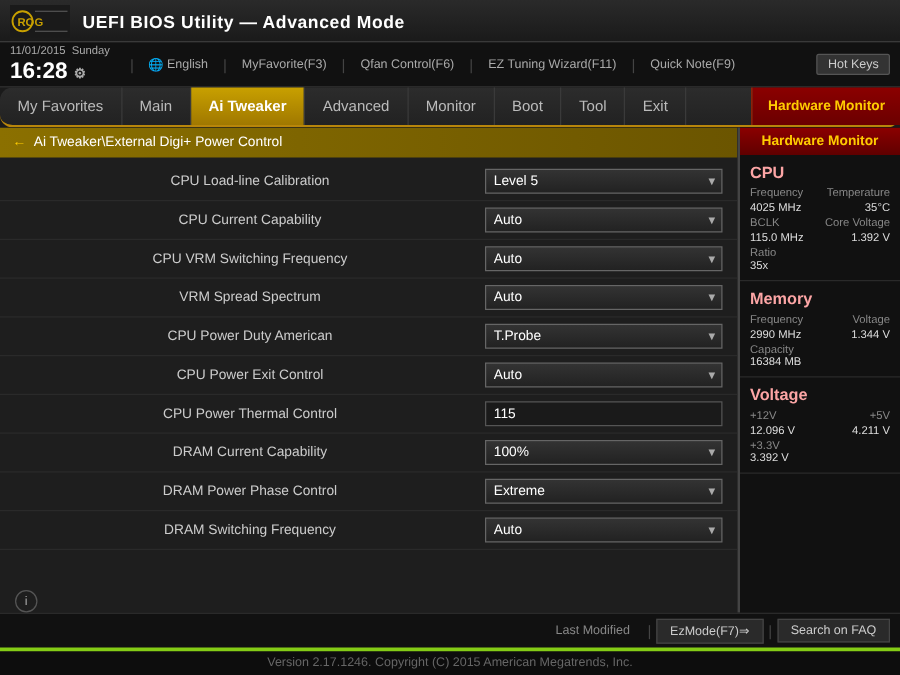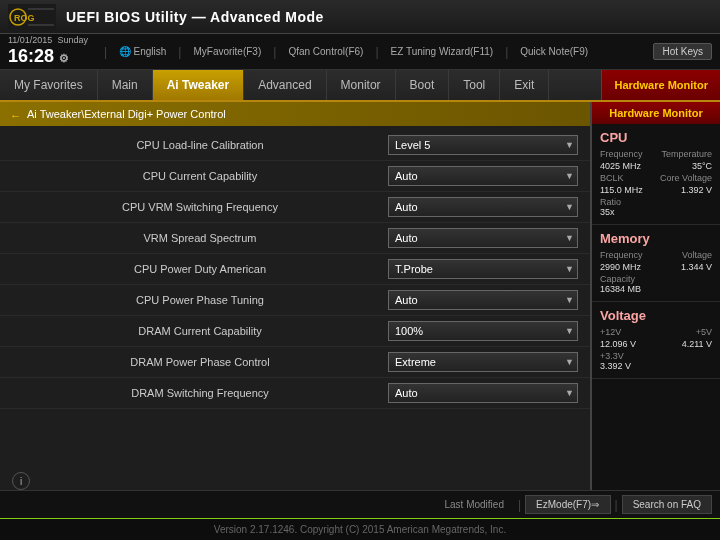--- a/index.html
+++ b/index.html
@@ -68,20 +68,21 @@
       border-radius: 2px;
     }
 
     
     #nav-bar {
       background: linear-gradient(to bottom, #2c2c2c, #222);
       height: 32px;
       display: flex;
       align-items: stretch;
       border-bottom: 2px solid #b8860b;
+      border-radius: 10px;
     }
     .nav-item {
       padding: 0 14px;
       display: flex;
       align-items: center;
       cursor: pointer;
       font-size: 12px;
       color: #bbb;
       border-right: 1px solid #3a3a3a;
       transition: background 0.1s;
@@ -238,21 +239,21 @@
     .bottom-sep { color: #444; margin: 0 2px; }
     #last-modified { color: #888; font-size: 10px; padding: 3px 10px; }
 
     
     #footer {
       background: #0d0d0d;
       height: 22px;
       display: flex;
       align-items: center;
       justify-content: center;
-      border-top: 1px solid #84cc16;
+      border-top: 3px solid #84cc16;
     }
     #footer span { color: #666; font-size: 10px; }
 
     
     #info-circle {
       position: absolute;
       bottom: 48px;
       left: 12px;
       width: 18px;
       height: 18px;
@@ -402,29 +403,33 @@
         <div class="select-wrapper setting-control">
           <select>
             <option>T.Probe</option>
             <option>Extreme</option>
           </select>
           <span class="select-arrow">▼</span>
         </div>
       </div>
 
       <div class="setting-row">
-        <span class="setting-label">CPU Power Phase Tuning</span>
+        <span class="setting-label">CPU Power Exit Control</span>
         <div class="select-wrapper setting-control">
           <select>
             <option>Auto</option>
           </select>
           <span class="select-arrow">▼</span>
         </div>
       </div>
 
+      <div class="setting-row">
+        <span class="setting-label">CPU Power Thermal Control</span>
+        <input class="setting-input" type="text" value="115" style="">
+      </div>
 
       <div class="setting-row">
         <span class="setting-label">DRAM Current Capability</span>
         <div class="select-wrapper setting-control">
           <select>
             <option>100%</option>
           </select>
           <span class="select-arrow">▼</span>
         </div>
       </div>

